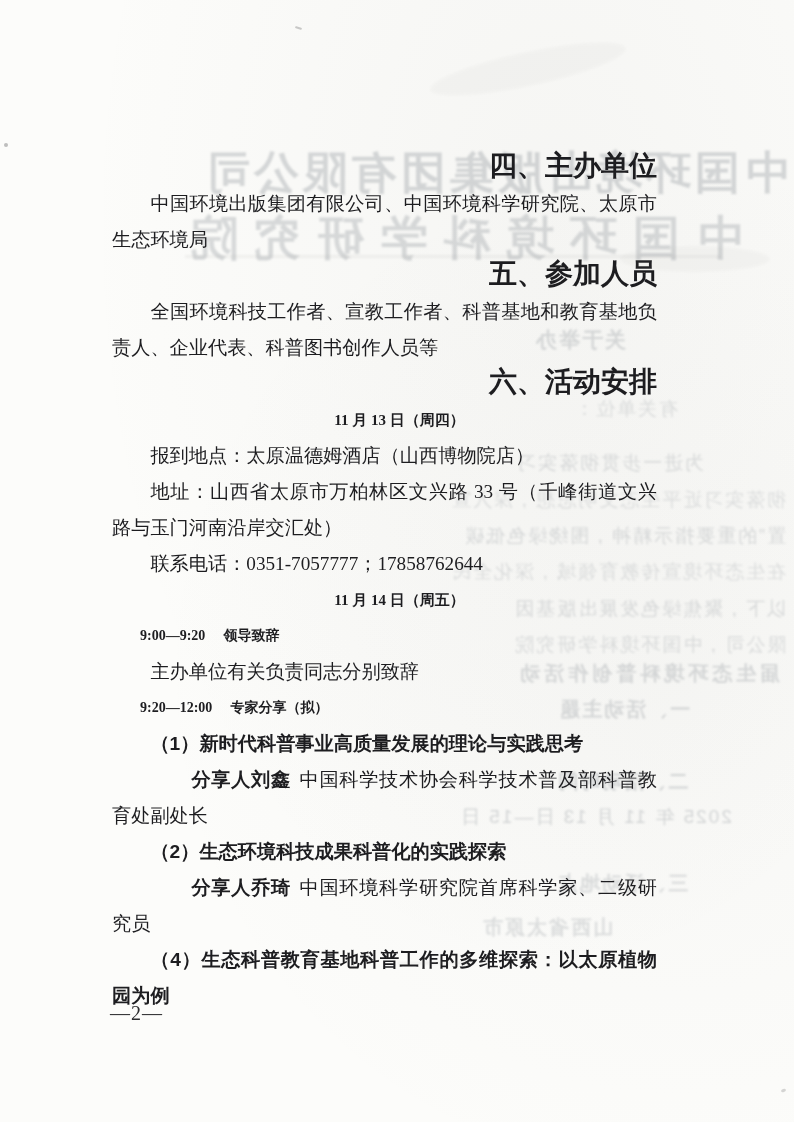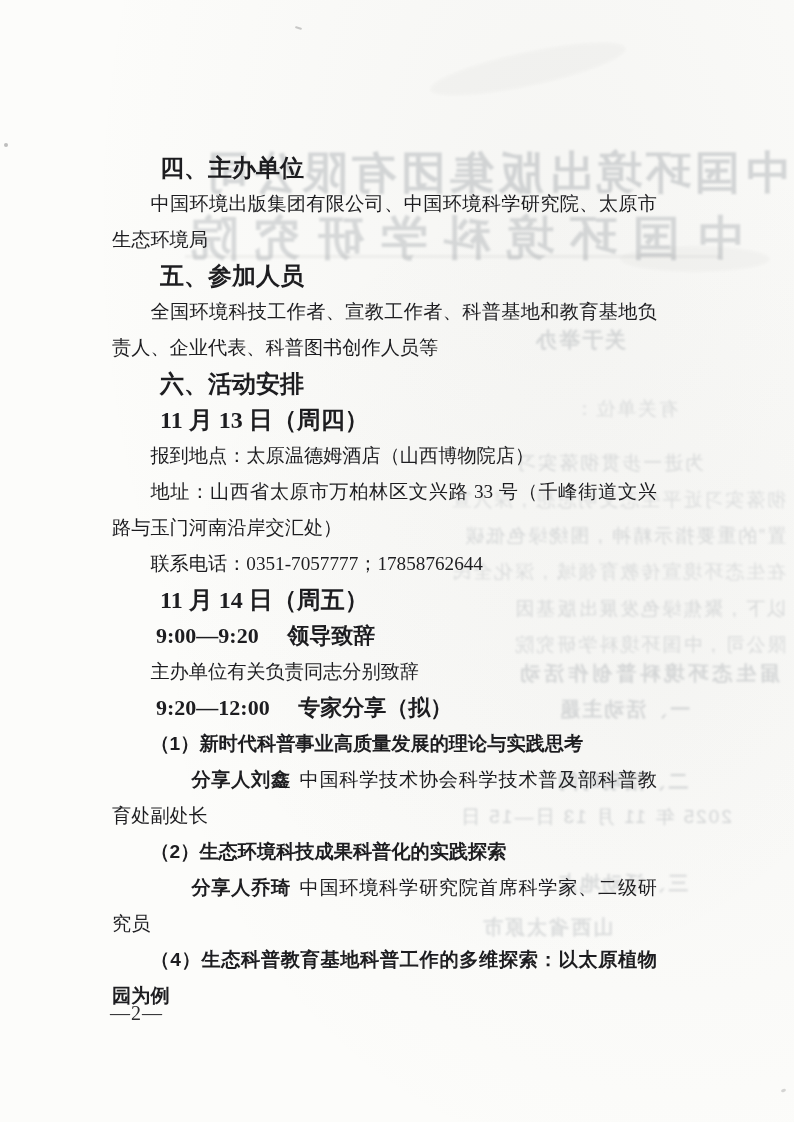--- a/index.html
+++ b/index.html
@@ -23,33 +23,33 @@
   #doc-content{
     position:absolute;
     left:112px; top:150px; width:545px;
     font-size:19.2px;
     line-height:36px;
     color:#1d1d20;
     text-align:justify;
   }
   #doc-content p{margin:0;text-indent:2em;}
   p.sec-heading{
-    font-family:Liberation Serif, serif;
+    font-family:Liberation Mono, monospace;
     font-weight:700;
-    font-size:24px;
-    text-align:left;
+    font-size:28px;
+    text-align:right;
   }
   p.date-line{
     font-weight:700;
-    font-size:24px;
-    text-align:left;
+    font-size:15px;
+    text-align:center;
   }
   p.schedule-line{
     font-weight:700;
-    font-size:22px;
+    font-size:14px;
     text-align:left;
   }
   p.schedule-line .time{margin-right:1.3em;}
   p.topic-line{
     font-family:"Liberation Sans", sans-serif;
     font-weight:700;
     text-indent:1.55em;
   }
   p.speaker-line .sname{
     font-family:"Liberation Sans", sans-serif;

